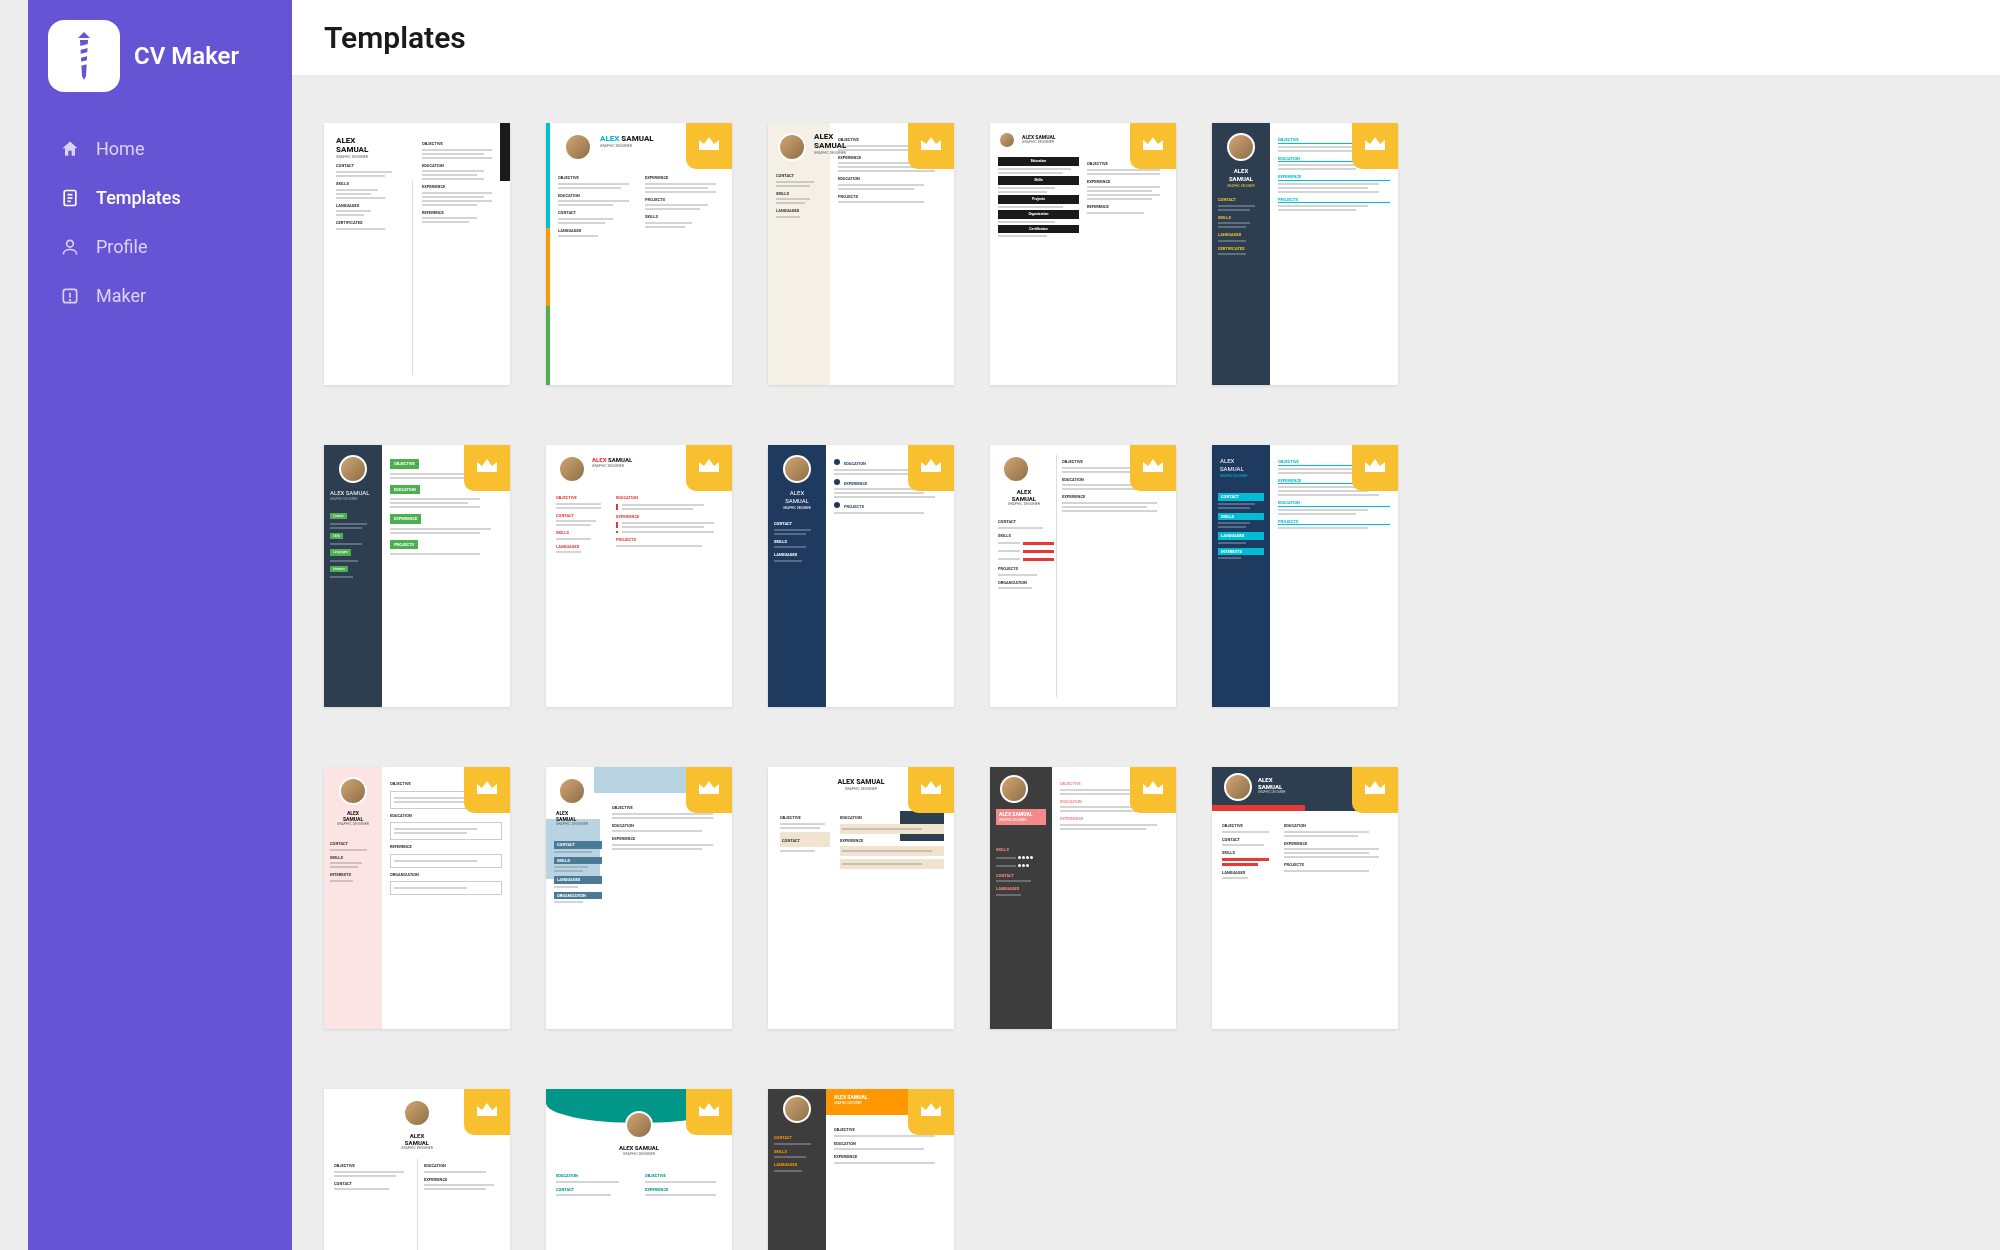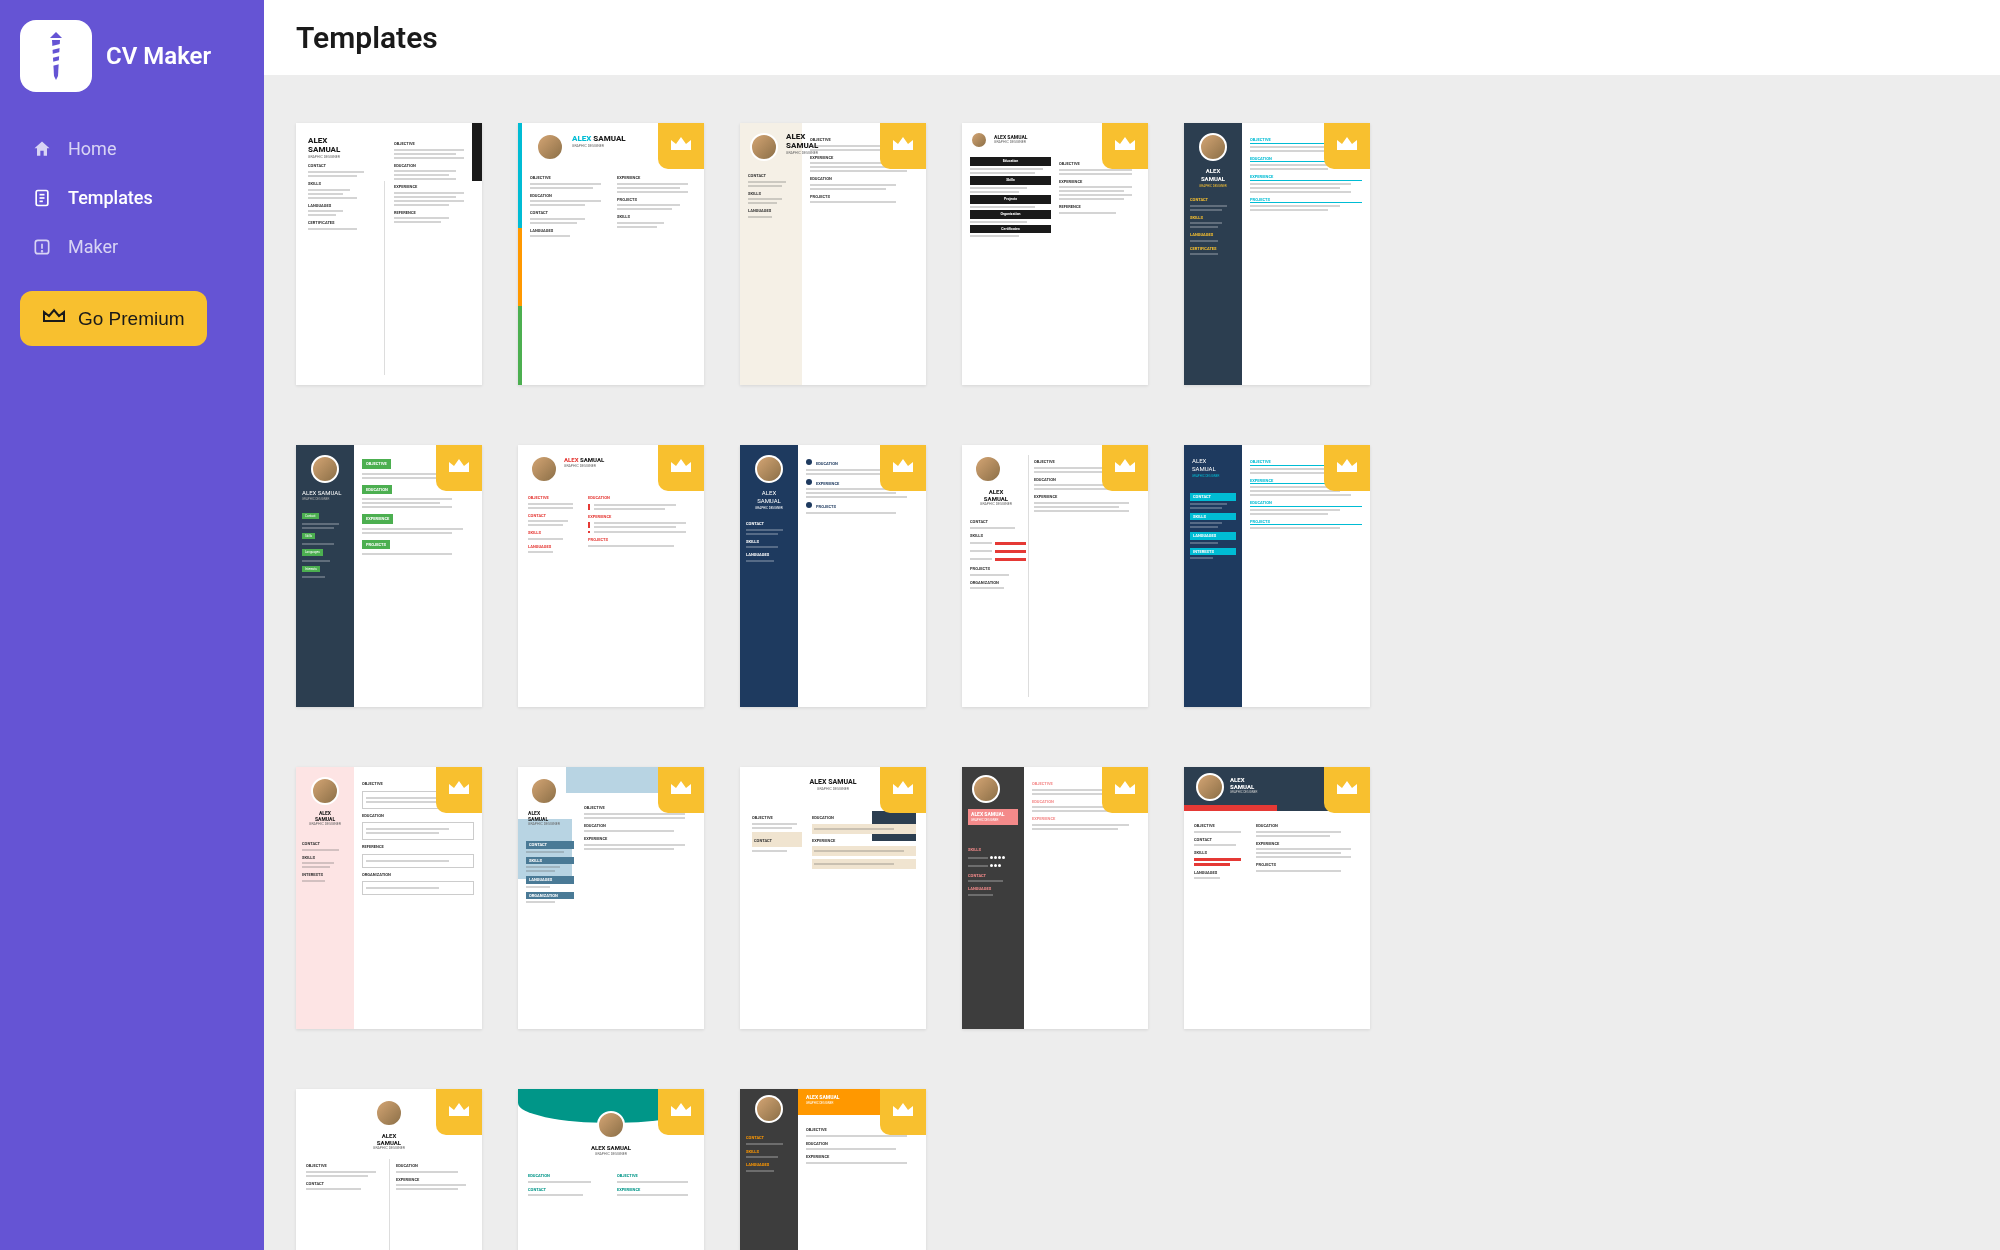--- a/index.html
+++ b/index.html
@@ -10,20 +10,21 @@
   height: 1250px;
   overflow: hidden;
   display: flex;
 }
 .sidebar {
   width: 264px;
   height: 100%;
   background: #6554d4;
   padding: 20px;
   flex-shrink: 0;
+  margin-left: 28px;
 }
 .logo-row {
   display: flex;
   align-items: center;
   gap: 14px;
   margin-bottom: 32px;
 }
 .logo-box {
   width: 72px;
   height: 72px;
@@ -302,34 +303,37 @@
           <line x1="9" y1="8" x2="15" y2="8"></line>
           <line x1="9" y1="12" x2="15" y2="12"></line>
           <line x1="9" y1="16" x2="13" y2="16"></line>
         </svg>
       </span>
     <span>Templates</span>
   </div>
   <div class="nav-item">
     <span class="icon">
         <svg viewBox="0 0 24 24" width="20" height="20" fill="none" stroke="currentColor" stroke-width="2">
+          <circle cx="12" cy="8" r="4"></circle>
+          <path d="M4 21c0-4 4-6 8-6s8 2 8 6"></path>
+        </svg>
+      </span>
+    <span>Profile</span>
+  </div>
+  <div class="nav-item">
+    <span class="icon">
+        <svg viewBox="0 0 24 24" width="20" height="20" fill="none" stroke="currentColor" stroke-width="2">
           <rect x="4" y="4" width="16" height="16" rx="3"></rect>
           <line x1="12" y1="8" x2="12" y2="14"></line>
           <circle cx="12" cy="17" r="0.5" fill="currentColor"></circle>
         </svg>
       </span>
     <span>Maker</span>
   </div>
 
-  <button class="premium-btn">
-    <span><svg viewBox="0 0 24 18" width="24" height="18" fill="none" stroke="#1a1a1a" stroke-width="2">
-          <path d="M2 14 L2 5 L7 9 L12 3 L17 9 L22 5 L22 14 Z"></path>
-        </svg></span>
-    <span>Go Premium</span>
-  </button>
 </aside>
 
 <main class="main">
   <div class="header">
     <span>Templates</span>
   </div>
   <div class="content">
     <div class="grid" id="grid">
         <div class="tmpl t1">
           <div class="body">

